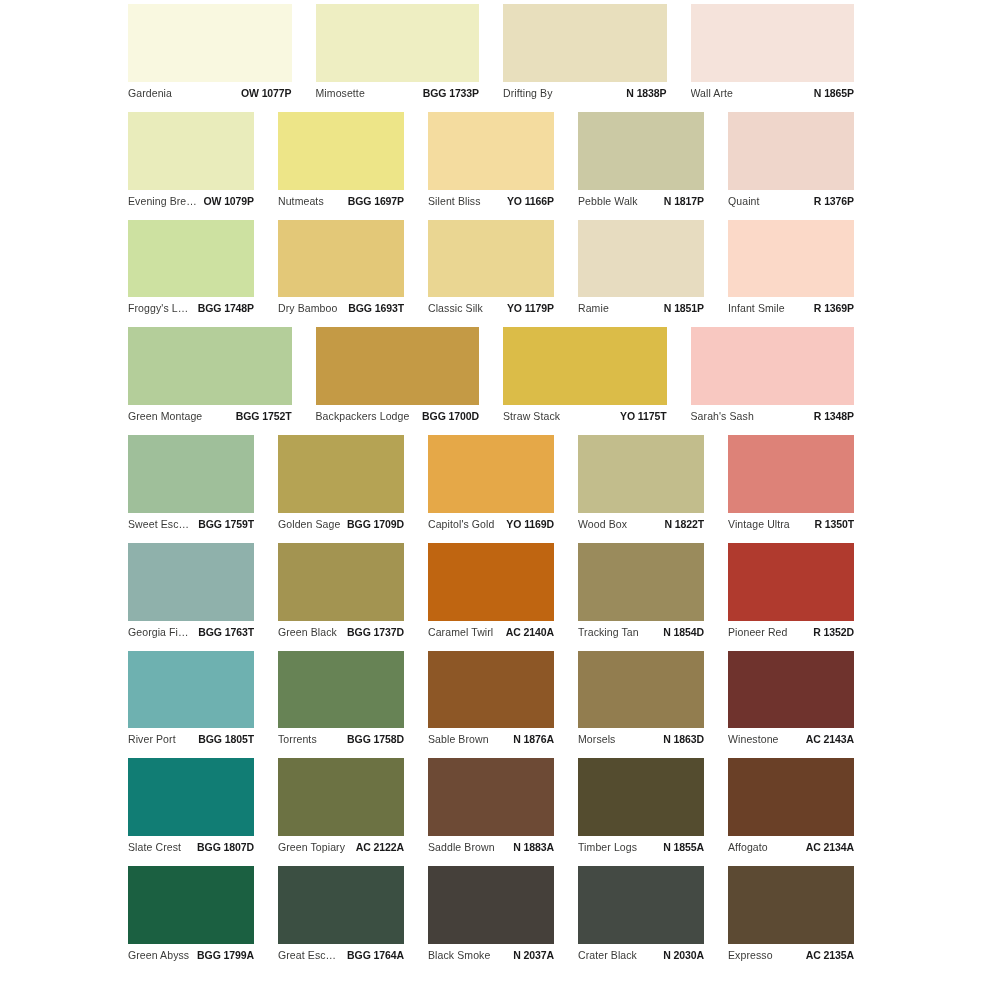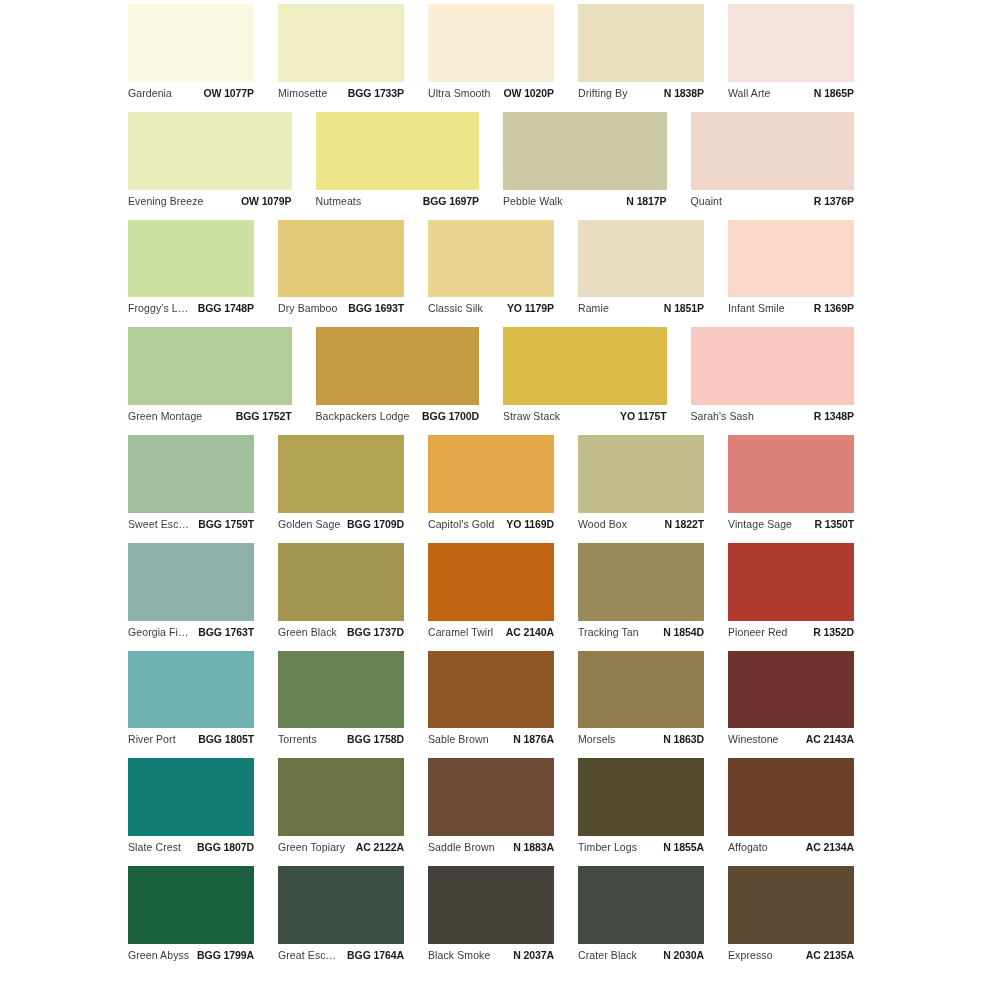--- a/index.html
+++ b/index.html
@@ -92,27 +92,20 @@
         </div>
       </div>
       <div class="swatch-cell">
         <div class="swatch-chip" style="background-color: rgb(238, 238, 194);"></div>
         <div class="swatch-caption">
           <span class="swatch-name">Mimosette</span>
           <span class="swatch-code">BGG 1733P</span>
         </div>
       </div>
       <div class="swatch-cell">
-        <div class="swatch-chip" style="background-color: rgb(251, 238, 214);"></div>
-        <div class="swatch-caption">
-          <span class="swatch-name">Ultra Smooth</span>
-          <span class="swatch-code">OW 1020P</span>
-        </div>
-      </div>
-      <div class="swatch-cell">
         <div class="swatch-chip" style="background-color: rgb(232, 223, 189);"></div>
         <div class="swatch-caption">
           <span class="swatch-name">Drifting By</span>
           <span class="swatch-code">N 1838P</span>
         </div>
       </div>
       <div class="swatch-cell">
         <div class="swatch-chip" style="background-color: rgb(245, 227, 219);"></div>
         <div class="swatch-caption">
           <span class="swatch-name">Wall Arte</span>
@@ -129,20 +122,27 @@
         </div>
       </div>
       <div class="swatch-cell">
         <div class="swatch-chip" style="background-color: rgb(237, 229, 136);"></div>
         <div class="swatch-caption">
           <span class="swatch-name">Nutmeats</span>
           <span class="swatch-code">BGG 1697P</span>
         </div>
       </div>
       <div class="swatch-cell">
+        <div class="swatch-chip" style="background-color: rgb(244, 220, 159);"></div>
+        <div class="swatch-caption">
+          <span class="swatch-name">Silent Bliss</span>
+          <span class="swatch-code">YO 1166P</span>
+        </div>
+      </div>
+      <div class="swatch-cell">
         <div class="swatch-chip" style="background-color: rgb(203, 201, 164);"></div>
         <div class="swatch-caption">
           <span class="swatch-name">Pebble Walk</span>
           <span class="swatch-code">N 1817P</span>
         </div>
       </div>
       <div class="swatch-cell">
         <div class="swatch-chip" style="background-color: rgb(239, 214, 203);"></div>
         <div class="swatch-caption">
           <span class="swatch-name">Quaint</span>
@@ -242,21 +242,21 @@
       <div class="swatch-cell">
         <div class="swatch-chip" style="background-color: rgb(194, 189, 140);"></div>
         <div class="swatch-caption">
           <span class="swatch-name">Wood Box</span>
           <span class="swatch-code">N 1822T</span>
         </div>
       </div>
       <div class="swatch-cell">
         <div class="swatch-chip" style="background-color: rgb(221, 130, 120);"></div>
         <div class="swatch-caption">
-          <span class="swatch-name">Vintage Sage</span>
+          <span class="swatch-name">Vintage Ultra</span>
           <span class="swatch-code">R 1350T</span>
         </div>
       </div>
     </div>
     <div class="swatch-row">
       <div class="swatch-cell">
         <div class="swatch-chip" style="background-color: rgb(143, 177, 171);"></div>
         <div class="swatch-caption">
           <span class="swatch-name">Georgia Fields</span>
           <span class="swatch-code">BGG 1763T</span>

